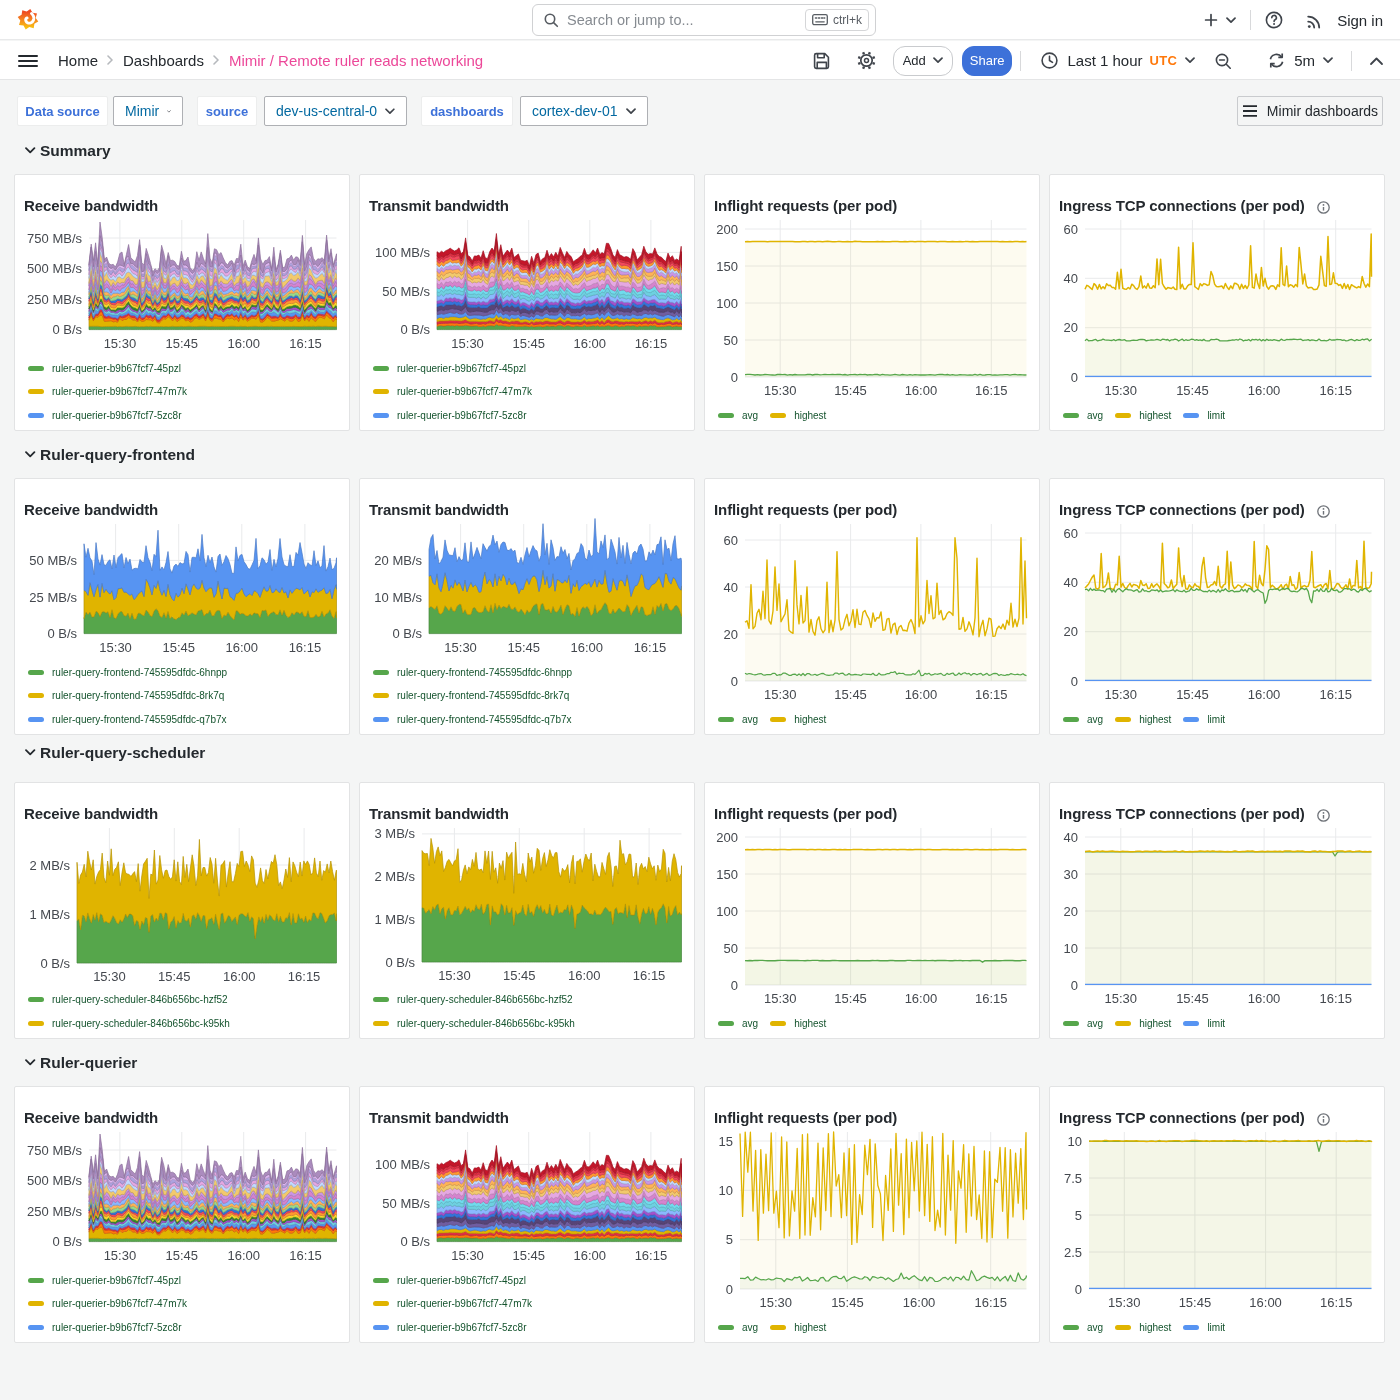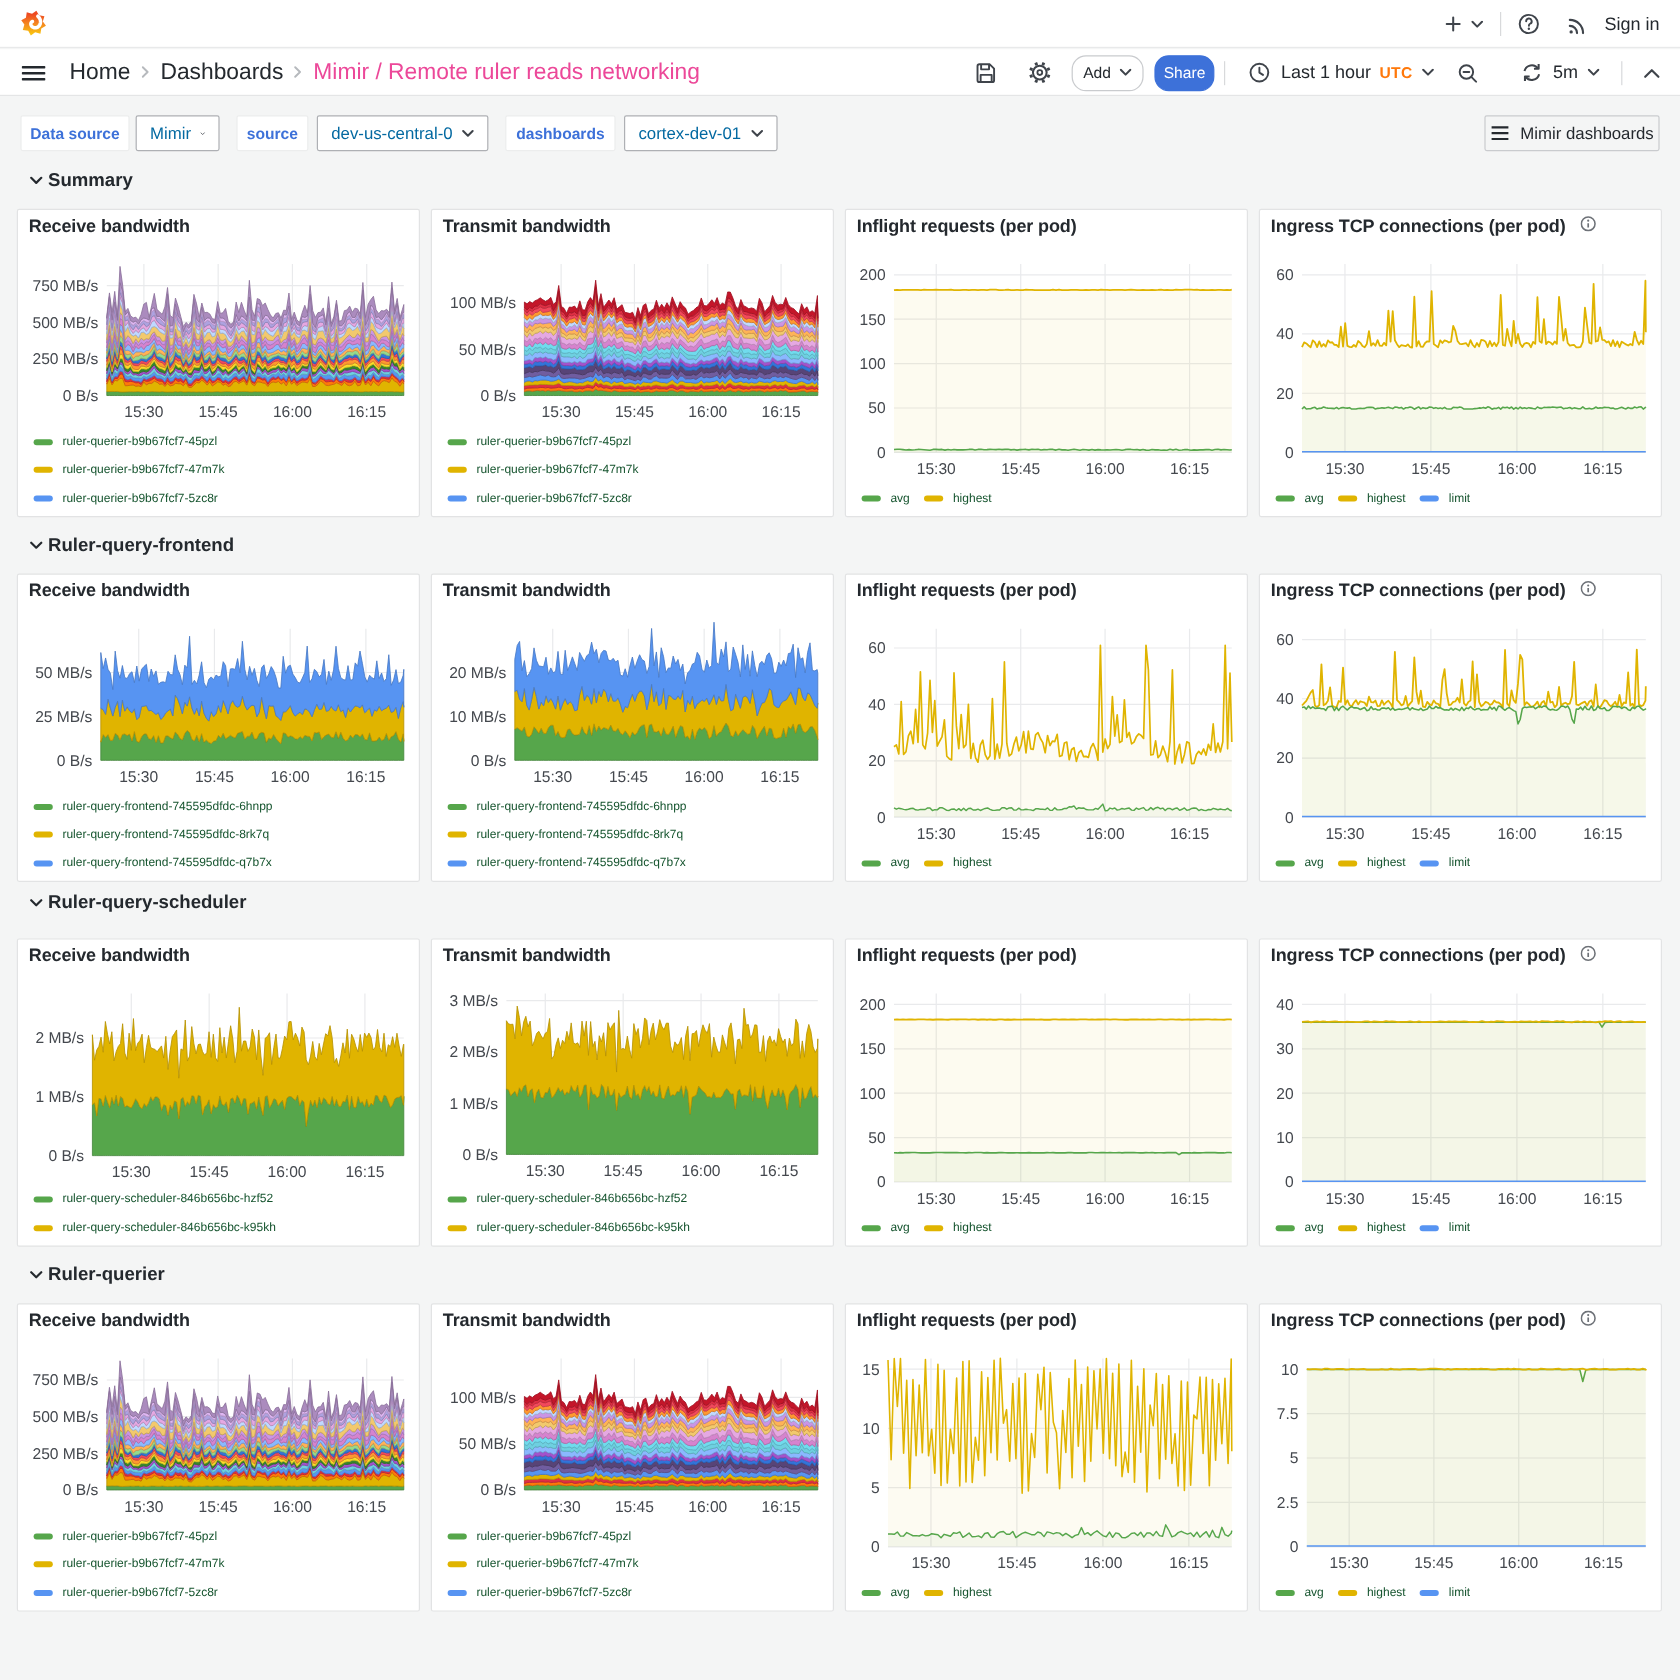--- a/index.html
+++ b/index.html
@@ -6,35 +6,35 @@
 .topbar{position:absolute;left:0;top:0;width:1400px;height:40px;background:#fff;border-bottom:1px solid #e8e9ea}
 .logo{position:absolute;left:17px;top:7px}
 .search{position:absolute;left:532px;top:4px;width:344px;height:32px;border:1px solid #d0d1d3;border-radius:6px;background:#fff;display:flex;align-items:center;padding:0 6px 0 10px}
 .ph{color:#868b91;font-size:14.5px;flex:1}
 .kbd{display:inline-flex;align-items:center;border:1px solid #d5d6d8;border-radius:4px;height:22px;padding:0 6px;font-size:12px;color:#585d63}
 .tbr{position:absolute;right:17px;top:0;height:40px;display:flex;align-items:center}
 .vdiv{display:inline-block;width:1px;height:20px;background:#d8d9db}
 .signin{font-size:15px;color:#24292e;margin-left:14px;font-weight:400}
 .navbar{position:absolute;left:0;top:41px;width:1400px;height:39px;background:#fff;border-bottom:1px solid #e4e5e6}
 .nbl{position:absolute;left:18px;top:0;height:39px;display:flex;align-items:center}
-.bc{font-size:19px;color:#24292e}
+.bc{font-size:15px;color:#24292e}
 .bcl{color:#ec4899}
 .bsep{margin:0 9px}
 .nbr{position:absolute;right:16px;top:0;height:39px;display:flex;align-items:center}
 .btn{display:inline-flex;align-items:center;height:30px;padding:0 9px;border:1px solid #c9cbce;border-radius:12px;font-size:13px;color:#24292e;background:#fff}
 .btnp{background:#3d71d9;border-color:#3d71d9;color:#fff;font-weight:400;padding:0 7px}
 .tp{display:inline-flex;align-items:center;font-size:15px;color:#24292e}
 .utc{color:#ff780a;font-size:13px;font-weight:700;margin-left:7px;letter-spacing:0.3px}
 .sub{position:absolute;left:0;top:96px;width:1400px;height:30px}
 .lbl{position:absolute;top:0;height:30px;background:#fff;border:1px solid #eceded;border-radius:2px;display:inline-flex;align-items:center;justify-content:center;color:#3d71d9;font-size:13px;font-weight:700}
 .val{position:absolute;top:0;height:30px;background:#fff;border:1px solid #aeb0b4;border-radius:2px;display:inline-flex;align-items:center;justify-content:space-between;padding:0 11px;color:#0369a1;font-size:14px;white-space:nowrap}
 .mbtn{position:absolute;top:0;left:1237px;width:146px;height:30px;border:1px solid #c9cbce;border-radius:2px;display:inline-flex;align-items:center;justify-content:center;font-size:14px;color:#24292e;font-weight:400}
 .sec{position:absolute;left:25px;height:17px;display:flex;align-items:center;font-size:15.5px;font-weight:700;color:#24292e}
 .panel{position:absolute;width:336px;height:257px;background:#fff;border:1px solid #e2e3e4;border-radius:2px}
-.pt{position:absolute;left:9px;top:5px;height:24px;display:flex;align-items:flex-start;font-size:15px;font-weight:700;color:#24292e;letter-spacing:-0.1px;z-index:2}
+.pt{position:absolute;left:9px;top:15px;height:24px;display:flex;align-items:flex-end;font-size:15px;font-weight:700;color:#24292e;letter-spacing:-0.1px;z-index:2}
 .pi{margin-left:12px;display:inline-flex;align-items:center}
 .cv{position:absolute;left:-1px;top:-1px}
 .lg{position:absolute;left:13px;height:18px;display:flex;align-items:center;font-size:10px;color:#14532d;white-space:nowrap}
 .li{display:inline-flex;align-items:center;margin-right:12px}
 .li i{display:inline-block;width:16px;height:5px;border-radius:3px;margin-right:8px}
 .ax{font-size:13px;fill:#44484e;font-family:"Liberation Sans",sans-serif}
 </style></head>
 <body>
 
 <div class="topbar">
@@ -42,20 +42,31 @@
         <defs>
           <linearGradient id="lg" x1="0" y1="0" x2="0" y2="1">
             <stop offset="0.15" stop-color="#EE4B22"></stop>
             <stop offset="0.55" stop-color="#F58A1F"></stop>
             <stop offset="0.95" stop-color="#F9C410"></stop>
           </linearGradient>
         </defs>
         <polygon points="13.3,1.9 15.5,5.8 20.0,6.5 18.7,10.9 21.3,14.5 17.4,16.7 16.7,21.2 12.3,19.9 8.7,22.5 6.5,18.6 2.0,17.9 3.3,13.5 0.7,9.9 4.6,7.7 5.3,3.2 9.7,4.5" fill="url(#lg)"></polygon>
         <path d="M14.5 6.5L15.3 7.3L15.9 8.2L16.4 9.1L16.7 10.1L16.8 11.1L16.7 12.0L16.5 12.9L16.1 13.7L15.6 14.5L15.0 15.1L14.4 15.6L13.6 15.9L12.9 16.1L12.1 16.1L11.4 16.1L10.8 15.9L10.2 15.6L9.7 15.2L9.3 14.7L9.0 14.2L8.8 13.7L8.7 13.2L8.7 12.7L8.8 12.2L9.0 11.8L9.2 11.5L9.5 11.2L9.8 11.0L10.1 10.9" stroke="#fff" stroke-width="2.9" stroke-linecap="round" fill="none"></path>
       </svg></div>
+  <div class="search">
+    <svg width="16" height="16" viewBox="0 0 16 16" fill="none" style="margin:0 8px 0 0">
+        <circle cx="7" cy="7" r="4.7" stroke="#565b61" stroke-width="1.6"></circle>
+        <line x1="10.6" y1="10.6" x2="14.3" y2="14.3" stroke="#565b61" stroke-width="1.6" stroke-linecap="round"></line>
+      </svg>
+    <span class="ph">Search or jump to...</span>
+    <span class="kbd"><svg width="16" height="16" viewBox="0 0 16 16" fill="none" style="margin-right:5px">
+          <rect x="0.7" y="2.7" width="14.6" height="10" rx="1.6" stroke="#585d63" stroke-width="1.3"></rect>
+          <path d="M3.4 6h1.4M6.4 6h1.4M9.4 6h1.4M12 6h0.8M3.8 9.8h8.4" stroke="#585d63" stroke-width="1.3" stroke-linecap="round"></path>
+        </svg>ctrl+k</span>
+  </div>
   <div class="tbr">
     <svg width="16" height="16" viewBox="0 0 16 16" fill="none" style="">
         <path d="M8 2.6v10.8M2.6 8h10.8" stroke="#3f444b" stroke-width="1.7" stroke-linecap="round"></path>
       </svg>
     <svg width="10" height="7" viewBox="0 0 10 7" fill="none" style="margin-left:7px">
         <path d="M1 1.2l4 4 4-4" stroke="#3f444b" stroke-width="1.7" stroke-linecap="round" stroke-linejoin="round"></path>
       </svg>
     <span class="vdiv" style="margin:0 14px"></span>
     <svg width="18" height="18" viewBox="0 0 18 18" fill="none" style="">
         <circle cx="9" cy="9" r="7.6" stroke="#3f444b" stroke-width="1.6"></circle>

